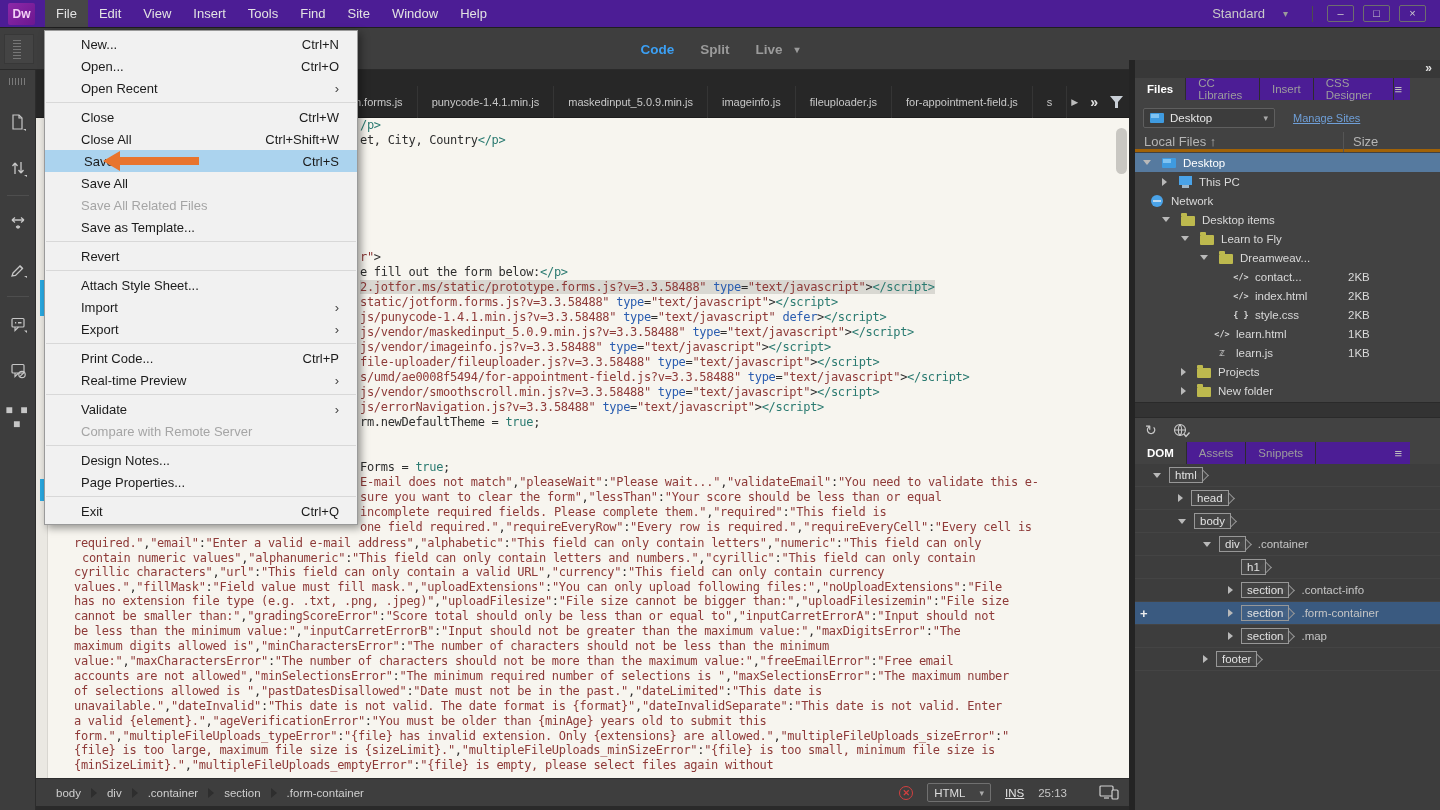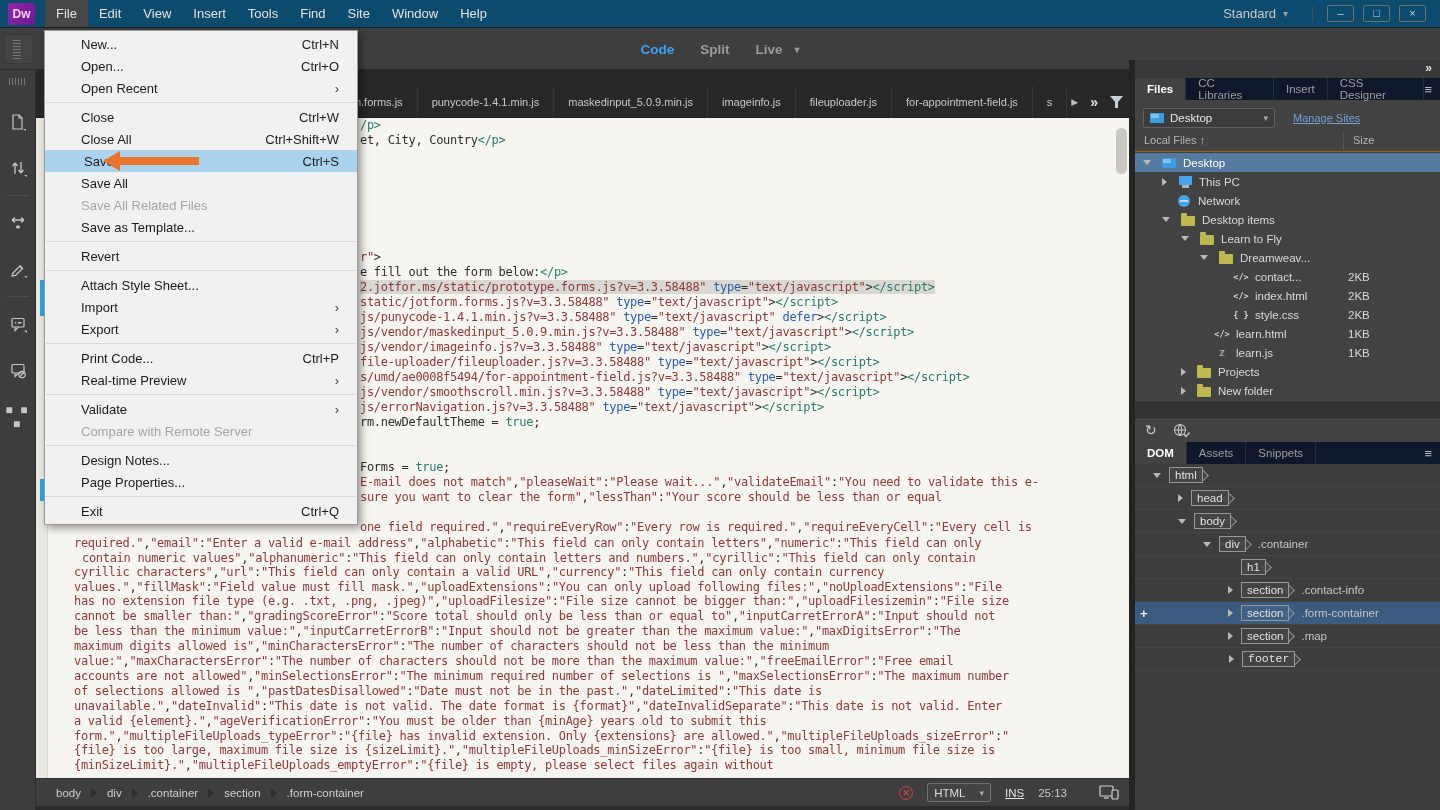--- a/index.html
+++ b/index.html
@@ -1,28 +1,28 @@
 <!DOCTYPE html>
 <html><head>
 <meta charset="utf-8">
 <style>
   html,body{margin:0;padding:0;background:#1c1c1c;}
   .app{position:relative;width:1440px;height:810px;background:#2a2a2a;overflow:hidden;
        font-family:"Liberation Sans",sans-serif;-webkit-font-smoothing:antialiased;box-sizing:border-box;}
   .app *{box-sizing:border-box;}
 
   
-  .titlebar{position:absolute;left:0;top:0;width:1440px;height:28px;background:#0c4a6e;
+  .titlebar{position:absolute;left:0;top:0;width:1440px;height:28px;background:#4c1d95;
             display:flex;align-items:center;border-bottom:1px solid #1f1f1f;}
   .dw-logo{width:27px;height:22px;margin:0 10px 0 8px;background:linear-gradient(135deg,#8d28a8,#6c1790);
            color:#f3d0f6;font-weight:bold;font-size:12px;display:flex;align-items:center;justify-content:center;border-radius:2px;}
   .menubar{display:flex;height:100%;align-items:stretch;}
   .menu-top{color:#e3e3e3;font-size:13px;padding:0 11px;display:flex;align-items:center;cursor:default;}
   .menu-top.active{background:#474747;}
-  .ws{margin-left:auto;color:#c9c9c9;font-size:13px;display:flex;align-items:center;gap:7px;padding:0 14px;}
+  .ws{margin-left:auto;color:#c9c9c9;font-size:13px;display:flex;align-items:center;gap:18px;padding:0 14px;}
   .ws .caret{font-size:10px;color:#9a9a9a;}
   .tb-divider{width:1px;height:16px;background:#4d4d4d;margin:0 10px;}
   .winctl{display:flex;gap:9px;margin:0 14px 0 4px;}
   .winbtn{width:27px;height:17px;border:1px solid #6e6e6e;border-radius:2px;color:#cfcfcf;font-size:11px;
           display:flex;align-items:center;justify-content:center;line-height:1;}
 
   
   .doc-toolbar{position:absolute;left:0;top:28px;width:1440px;height:42px;background:#3e3e3e;border-bottom:1px solid #2a2a2a;}
   .grip-pane{position:absolute;left:4px;top:6px;width:30px;height:30px;background:#444;border:1px solid #383838;}
   .grip-dots{position:absolute;left:8px;top:5px;width:8px;height:20px;
@@ -76,33 +76,33 @@
   .doc-sel{border:1px solid #707070;background:#434343;border-radius:2px;height:19px;padding:0 6px;display:flex;align-items:center;gap:14px;color:#ddd;}
   .doc-sel .caret{font-size:9px;color:#aaa;}
   .ins{text-decoration:underline;color:#e0e0e0;}
   .pos{color:#c6c6c6;}
   .dev-ic{margin-left:18px;}
 
   
   .right-panel{position:absolute;left:1129px;top:60px;width:311px;height:750px;background:#424242;border-left:6px solid #242424;}
   .rp-topstrip{position:absolute;left:0;top:0;width:305px;height:18px;background:#383838;color:#bdbdbd;}
   .rp-topstrip .chev2{position:absolute;right:8px;top:1px;font-size:12px;}
-  .ptabs{position:absolute;left:0;width:305px;height:22px;background:#0f172a;display:flex;align-items:stretch;}
+  .ptabs{position:absolute;left:0;width:275px;height:22px;background:#4c1d95;display:flex;align-items:stretch;}
   .ptab{padding:0 12px;display:flex;align-items:center;font-size:11.5px;color:#9d9d9d;border-right:1px solid #2c2c2c;}
   .ptab.active{background:#424242;color:#fff;font-weight:bold;}
   .hamb{margin-left:auto;color:#bdbdbd;font-size:13px;display:flex;align-items:center;padding-right:8px;}
   .files-tabs{top:18px;}
   .siterow{position:absolute;left:0;top:44px;width:305px;height:28px;display:flex;align-items:center;}
   .sitesel{margin-left:8px;width:132px;height:20px;background:#3c3c3c;border:1px solid #5f5f5f;border-radius:2px;
            display:flex;align-items:center;color:#e6e6e6;font-size:11.5px;gap:6px;padding:0 6px;}
   .sitesel .caret{margin-left:auto;color:#aaa;font-size:9px;}
   .ic-desktop{width:14px;height:10px;background:#3f9be0;border-radius:1px;position:relative;}
   .ic-desktop:after{content:'';position:absolute;left:1px;top:1px;width:8px;height:4px;background:#7fc3f2;}
   .managesites{margin-left:18px;color:#6f9fd8;text-decoration:underline;font-size:11px;}
-  .colhdr{position:absolute;left:0;top:72px;width:305px;height:20px;color:#b5b5b5;font-size:11px;border-bottom:1px solid #a16207;}
+  .colhdr{position:absolute;left:0;top:72px;width:305px;height:20px;color:#b5b5b5;font-size:13px;border-bottom:3px solid #a16207;}
   .colhdr .c1{position:absolute;left:9px;top:2px;}
   .colhdr .vline{position:absolute;left:208px;top:0;width:1px;height:20px;background:#555;}
   .colhdr .c2{position:absolute;left:218px;top:2px;}
   .ftree{position:absolute;left:0;top:93px;width:305px;}
   .frow{position:relative;display:flex;align-items:center;height:19px;font-size:11.5px;color:#d9d9d9;white-space:nowrap;}
   .frow.selected{background:#567a9f;color:#fff;}
   .fsize{position:absolute;left:213px;}
   .tri{width:0;height:0;display:inline-block;flex:none;}
   .tri-down{border-left:4px solid transparent;border-right:4px solid transparent;border-top:5px solid #b9b9b9;}
   .tri-right{border-top:4px solid transparent;border-bottom:4px solid transparent;border-left:5px solid #b9b9b9;}
@@ -270,20 +270,21 @@
         <div class="code-line partial" style="top: 207px;"><span><span class="tk-str">js/vendor/maskedinput_5.0.9.min.js?v=3.3.58488"</span> <span class="tk-attr">type</span>=<span class="tk-str">"text/javascript"</span>&gt;<span class="tk-tag">&lt;/script&gt;</span></span></div>
         <div class="code-line partial" style="top: 222px;"><span><span class="tk-str">js/vendor/imageinfo.js?v=3.3.58488"</span> <span class="tk-attr">type</span>=<span class="tk-str">"text/javascript"</span>&gt;<span class="tk-tag">&lt;/script&gt;</span></span></div>
         <div class="code-line partial" style="top: 237px;"><span><span class="tk-str">file-uploader/fileuploader.js?v=3.3.58488"</span> <span class="tk-attr">type</span>=<span class="tk-str">"text/javascript"</span>&gt;<span class="tk-tag">&lt;/script&gt;</span></span></div>
         <div class="code-line partial" style="top: 252px;"><span><span class="tk-str">s/umd/ae0008f5494/for-appointment-field.js?v=3.3.58488"</span> <span class="tk-attr">type</span>=<span class="tk-str">"text/javascript"</span>&gt;<span class="tk-tag">&lt;/script&gt;</span></span></div>
         <div class="code-line partial" style="top: 267px;"><span><span class="tk-str">js/vendor/smoothscroll.min.js?v=3.3.58488"</span> <span class="tk-attr">type</span>=<span class="tk-str">"text/javascript"</span>&gt;<span class="tk-tag">&lt;/script&gt;</span></span></div>
         <div class="code-line partial" style="top: 282px;"><span><span class="tk-str">js/errorNavigation.js?v=3.3.58488"</span> <span class="tk-attr">type</span>=<span class="tk-str">"text/javascript"</span>&gt;<span class="tk-tag">&lt;/script&gt;</span></span></div>
         <div class="code-line partial" style="top: 297px;"><span>rm.newDefaultTheme = <span class="tk-tag">true</span>;</span></div>
         <div class="code-line partial" style="top: 342px;"><span>Forms = <span class="tk-tag">true</span>;</span></div>
         <div class="code-line partial" style="top: 357px;"><span><span class="tk-str">E-mail does not match"</span>,<span class="tk-str">"pleaseWait"</span>:<span class="tk-str">"Please wait..."</span>,<span class="tk-str">"validateEmail"</span>:<span class="tk-str">"You need to validate this e-</span></span></div>
         <div class="code-line partial" style="top: 372px;"><span><span class="tk-str">sure you want to clear the form"</span>,<span class="tk-str">"lessThan"</span>:<span class="tk-str">"Your score should be less than or equal</span></span></div>
+        <div class="code-line partial" style="top: 387px;"><span><span class="tk-str">incomplete required fields. Please complete them."</span>,<span class="tk-str">"required"</span>:<span class="tk-str">"This field is</span></span></div>
         <div class="code-line partial" style="top: 402px;"><span><span class="tk-str">one field required."</span>,<span class="tk-str">"requireEveryRow"</span>:<span class="tk-str">"Every row is required."</span>,<span class="tk-str">"requireEveryCell"</span>:<span class="tk-str">"Every cell is</span></span></div>
         <div class="code-line full" style="top: 418px;"><span><span class="tk-str">required."</span>,<span class="tk-str">"email"</span>:<span class="tk-str">"Enter a valid e-mail address"</span>,<span class="tk-str">"alphabetic"</span>:<span class="tk-str">"This field can only contain letters"</span>,<span class="tk-str">"numeric"</span>:<span class="tk-str">"This field can only</span></span></div>
         <div class="code-line full" style="top: 433px; margin-left: 8px;"><span><span class="tk-str">contain numeric values"</span>,<span class="tk-str">"alphanumeric"</span>:<span class="tk-str">"This field can only contain letters and numbers."</span>,<span class="tk-str">"cyrillic"</span>:<span class="tk-str">"This field can only contain</span></span></div>
         <div class="code-line full" style="top: 447px;"><span><span class="tk-str">cyrillic characters"</span>,<span class="tk-str">"url"</span>:<span class="tk-str">"This field can only contain a valid URL"</span>,<span class="tk-str">"currency"</span>:<span class="tk-str">"This field can only contain currency</span></span></div>
         <div class="code-line full" style="top: 462px;"><span><span class="tk-str">values."</span>,<span class="tk-str">"fillMask"</span>:<span class="tk-str">"Field value must fill mask."</span>,<span class="tk-str">"uploadExtensions"</span>:<span class="tk-str">"You can only upload following files:"</span>,<span class="tk-str">"noUploadExtensions"</span>:<span class="tk-str">"File</span></span></div>
         <div class="code-line full" style="top: 476px;"><span><span class="tk-str">has no extension file type (e.g. .txt, .png, .jpeg)"</span>,<span class="tk-str">"uploadFilesize"</span>:<span class="tk-str">"File size cannot be bigger than:"</span>,<span class="tk-str">"uploadFilesizemin"</span>:<span class="tk-str">"File size</span></span></div>
         <div class="code-line full" style="top: 491px;"><span><span class="tk-str">cannot be smaller than:"</span>,<span class="tk-str">"gradingScoreError"</span>:<span class="tk-str">"Score total should only be less than or equal to"</span>,<span class="tk-str">"inputCarretErrorA"</span>:<span class="tk-str">"Input should not</span></span></div>
         <div class="code-line full" style="top: 506px;"><span><span class="tk-str">be less than the minimum value:"</span>,<span class="tk-str">"inputCarretErrorB"</span>:<span class="tk-str">"Input should not be greater than the maximum value:"</span>,<span class="tk-str">"maxDigitsError"</span>:<span class="tk-str">"The</span></span></div>
         <div class="code-line full" style="top: 521px;"><span><span class="tk-str">maximum digits allowed is"</span>,<span class="tk-str">"minCharactersError"</span>:<span class="tk-str">"The number of characters should not be less than the minimum</span></span></div>
         <div class="code-line full" style="top: 536px;"><span><span class="tk-str">value:"</span>,<span class="tk-str">"maxCharactersError"</span>:<span class="tk-str">"The number of characters should not be more than the maximum value:"</span>,<span class="tk-str">"freeEmailError"</span>:<span class="tk-str">"Free email</span></span></div>
@@ -368,21 +369,21 @@
           <span>Desktop</span>
         </div>
         <div class="frow" style="padding-left: 27px;">
           <span class="tri tri-right"></span>
           <span style="width:5px"></span>
           <span class="fic">
             <span class="ic-pc"></span>
           </span>
           <span>This PC</span>
         </div>
-        <div class="frow" style="padding-left: 27px;">
+        <div class="frow" style="">
           <span class="tri-spacer"></span>
           <span class="fic">
             <span class="ic-net"></span>
           </span>
           <span>Network</span>
         </div>
         <div class="frow" style="padding-left: 27px;">
           <span class="tri tri-down"></span>
           <span style="width:5px"></span>
           <span class="fic">
@@ -520,21 +521,21 @@
           <span style="width:8px"></span>
           <span class="tagbox">section</span>
           <span class="dcls">.form-container</span>
         </div>
         <div class="drow" style="padding-left: 93px;">
           <span class="tri tri-right"></span>
           <span style="width:8px"></span>
           <span class="tagbox">section</span>
           <span class="dcls">.map</span>
         </div>
-        <div class="drow" style="padding-left: 94px; font-family: Liberation Mono, monospace;">
+        <div class="drow" style="padding-left: 68px;">
           <span class="tri tri-right"></span>
           <span style="width:8px"></span>
           <span class="tagbox">footer</span>
         </div>
       </div>
   </div>
 
   <div class="file-menu" id="file-menu">
       <div class="mi">
         <span class="lbl">New...</span>

